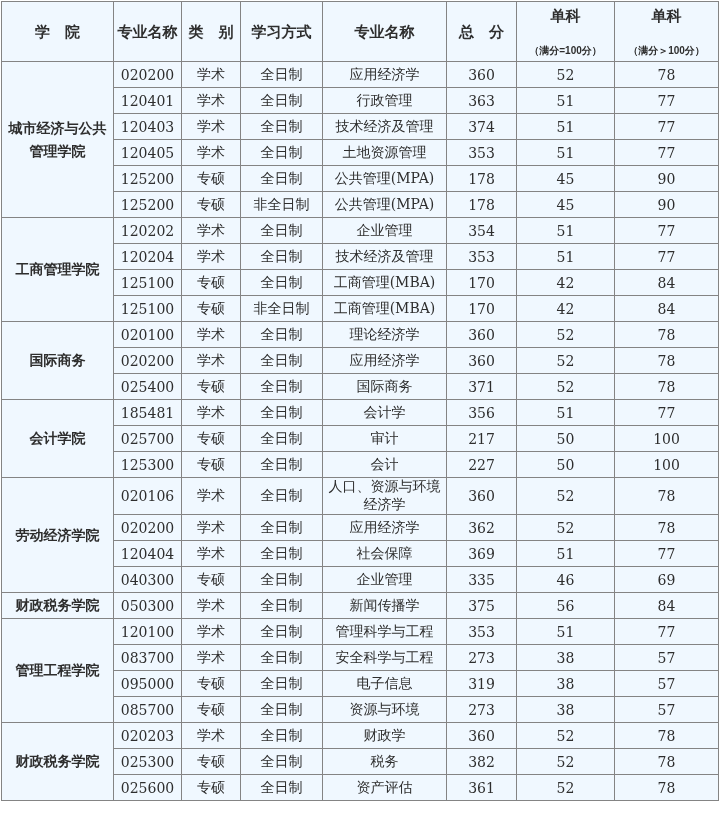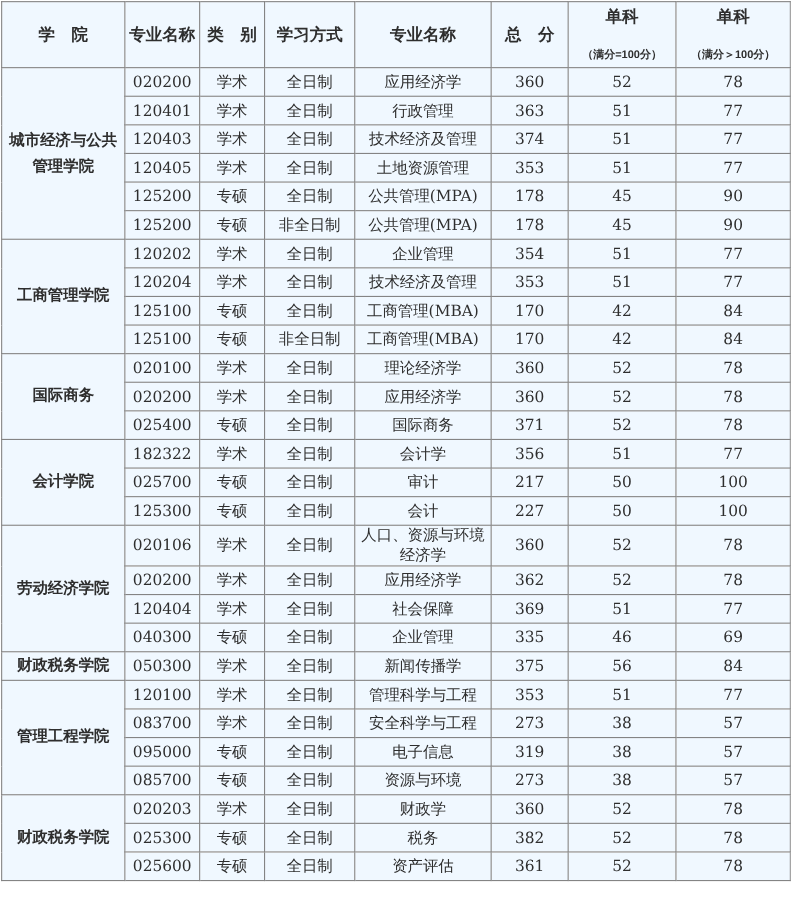--- a/index.html
+++ b/index.html
@@ -206,21 +206,21 @@
           <td>025400</td>
           <td>专硕</td>
           <td>全日制</td>
           <td>国际商务</td>
           <td>371</td>
           <td>52</td>
           <td>78</td>
         </tr>
         <tr>
           <td class="college" rowspan="3">会计学院</td>
-          <td>182322</td>
+          <td>185481</td>
           <td>学术</td>
           <td>全日制</td>
           <td>会计学</td>
           <td>356</td>
           <td>51</td>
           <td>77</td>
         </tr>
         <tr>
           <td>025700</td>
           <td>专硕</td>

